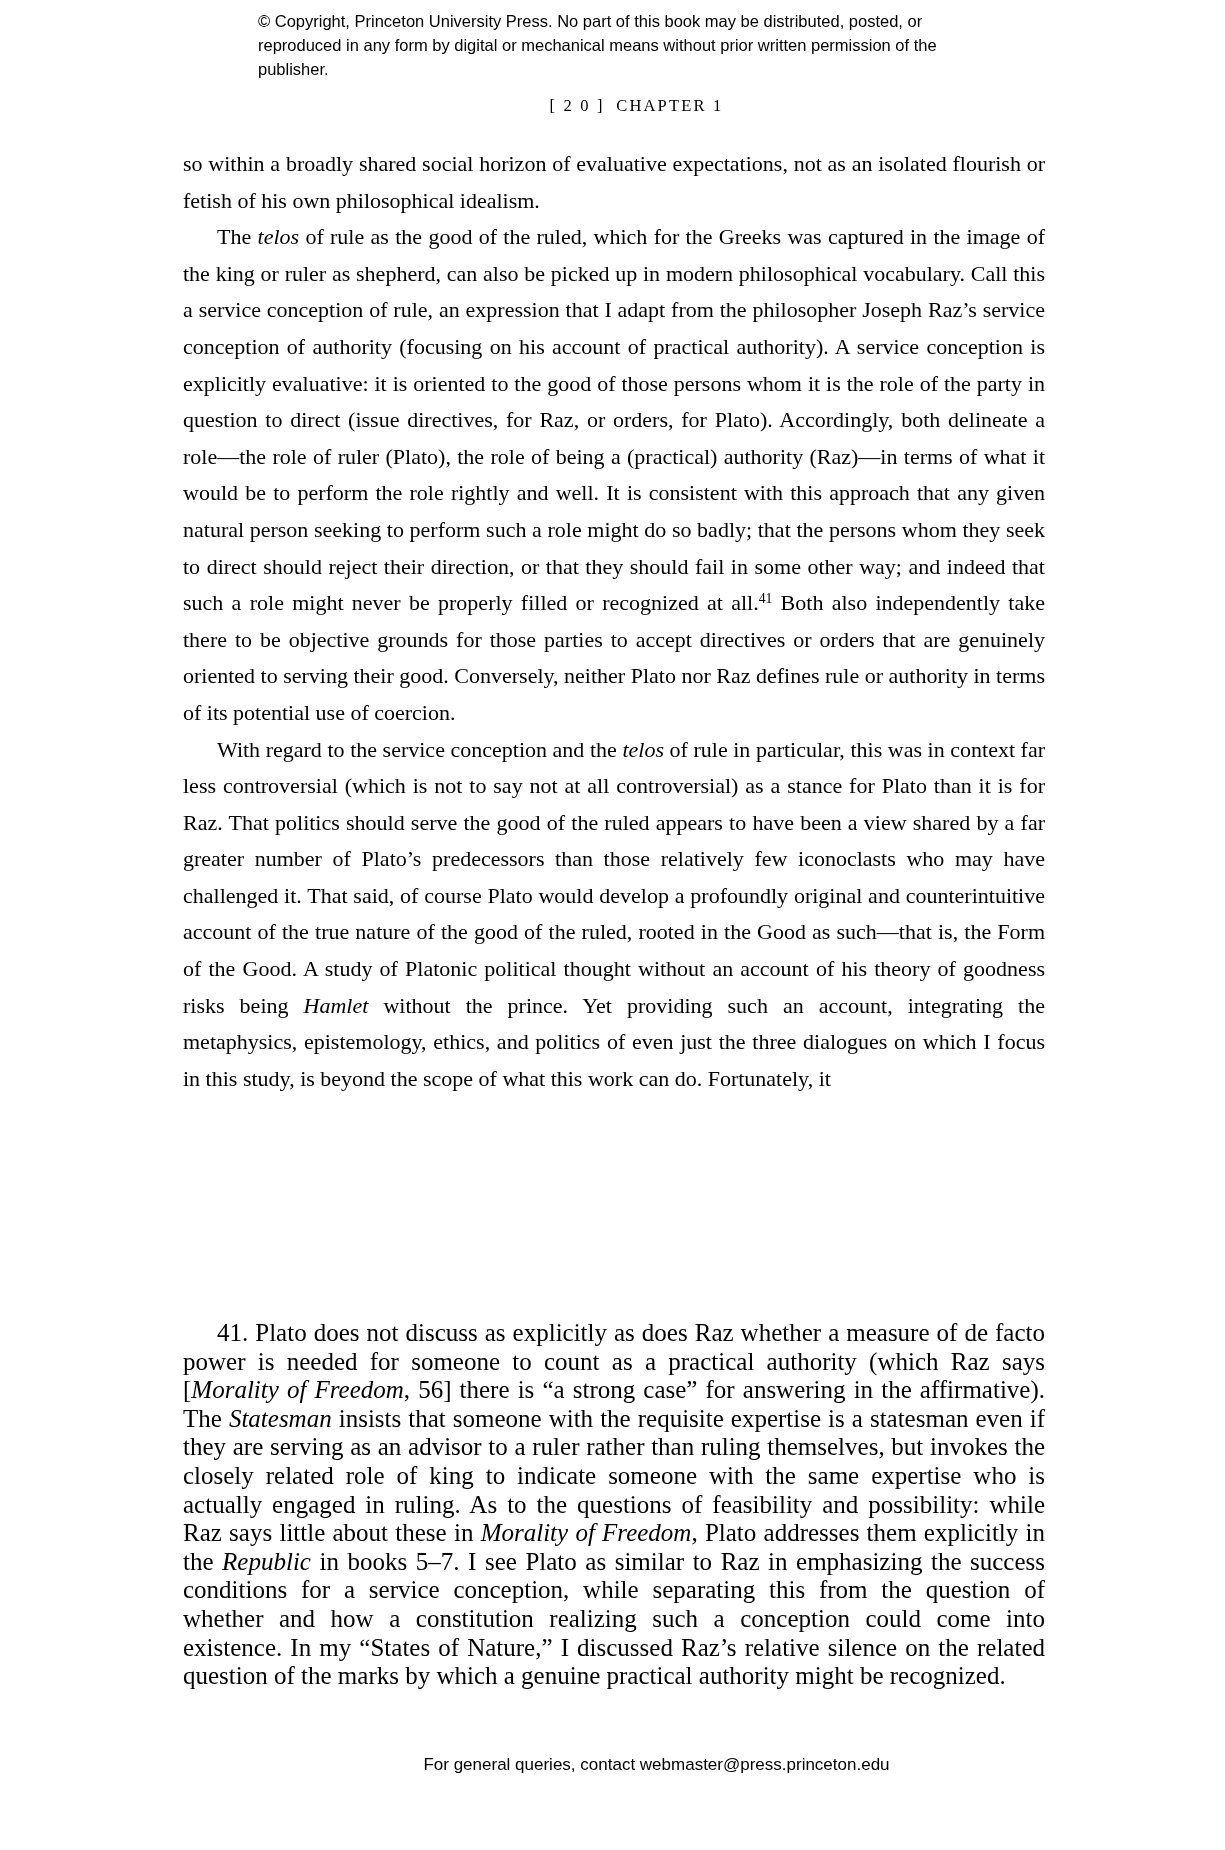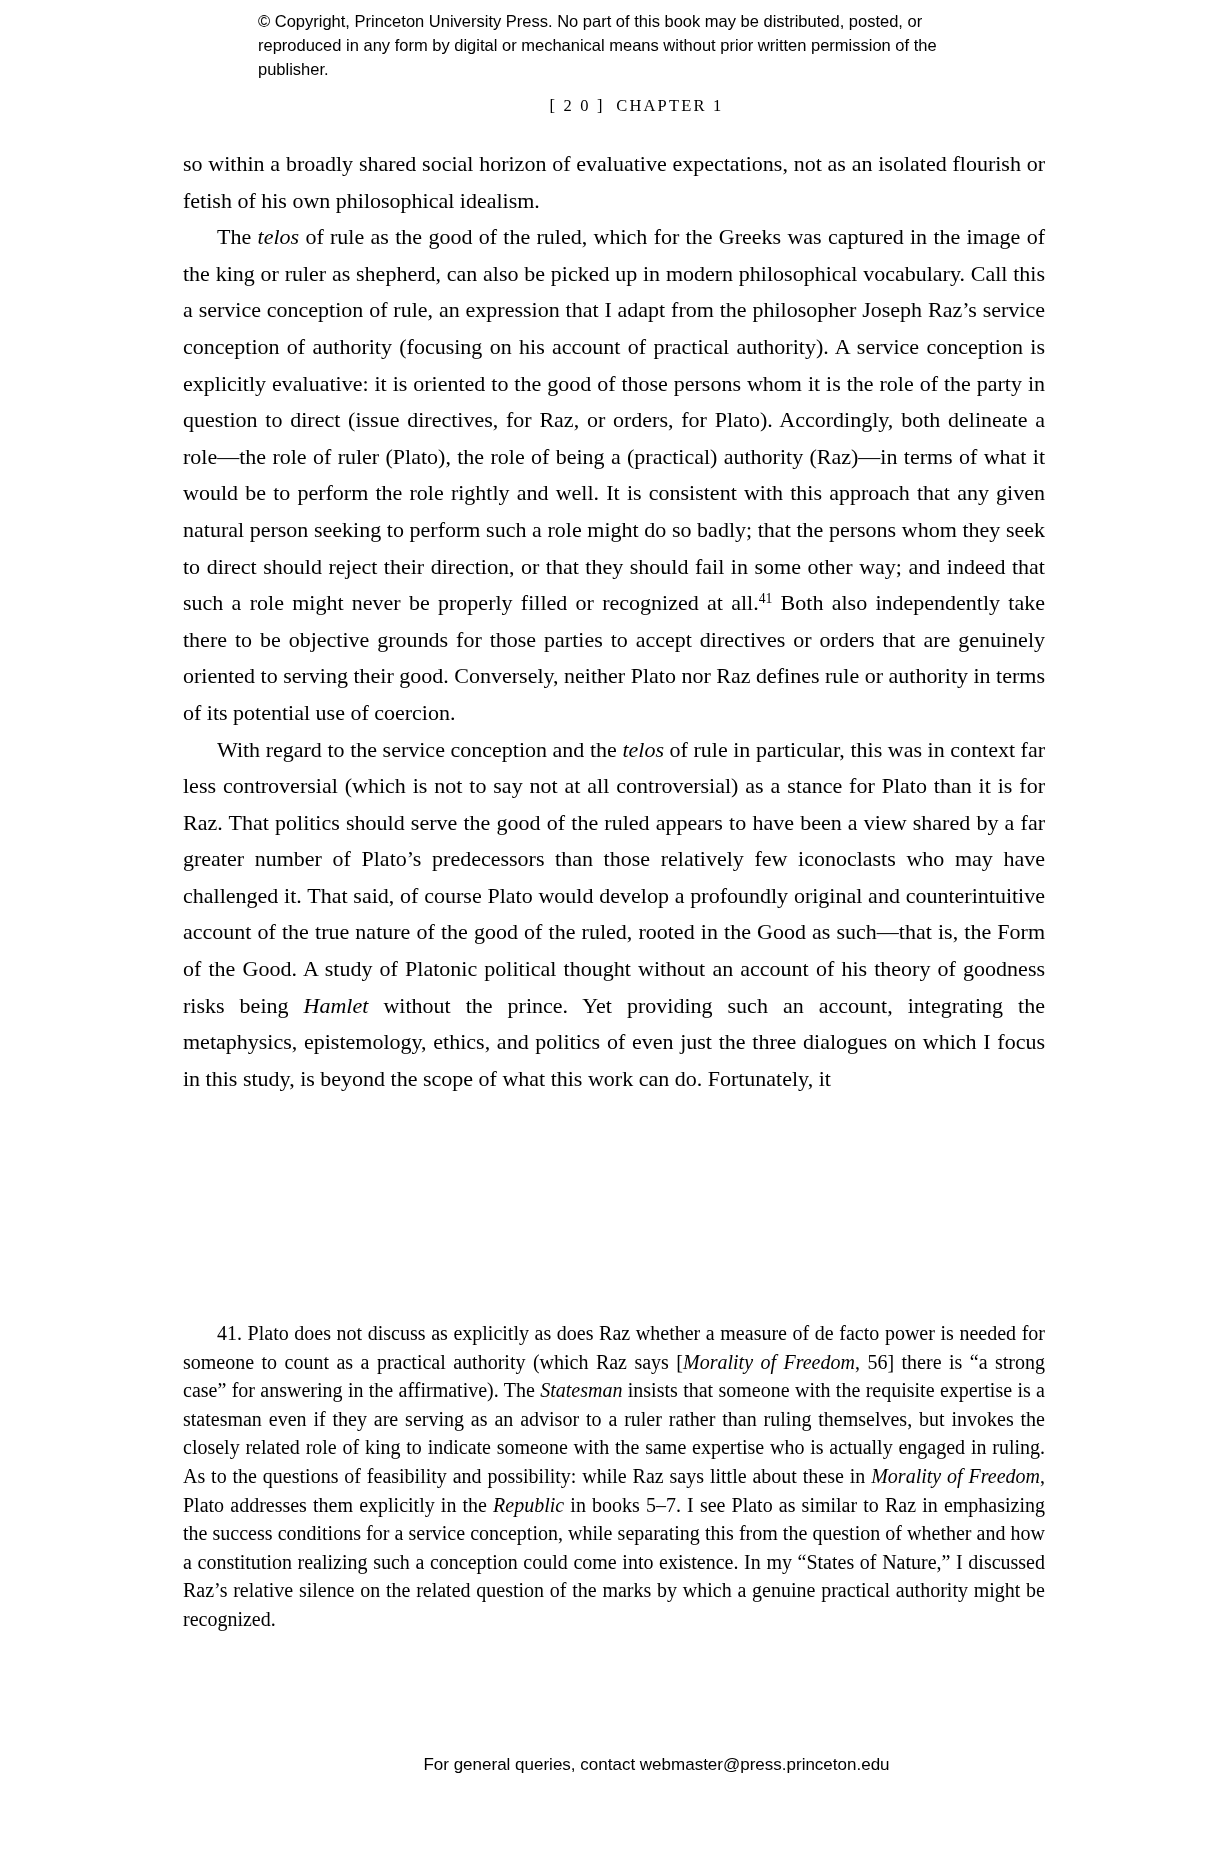--- a/index.html
+++ b/index.html
@@ -79,21 +79,21 @@
     vertical-align: 0.55em;
     line-height: 0;
   }
 
   
   .footnote {
     position: absolute;
     left: 183px;
     top: 1319px;
     width: 862px;
-    font-size: 20px;
+    font-size: 25px;
     line-height: 28.6px;
     text-align: justify;
     font-family: Liberation Serif, serif;
   }
   .footnote p { margin: 0; text-indent: 34px; }
   .footnote i { font-style: italic; }
 
   
   .footer {
     position: absolute;

